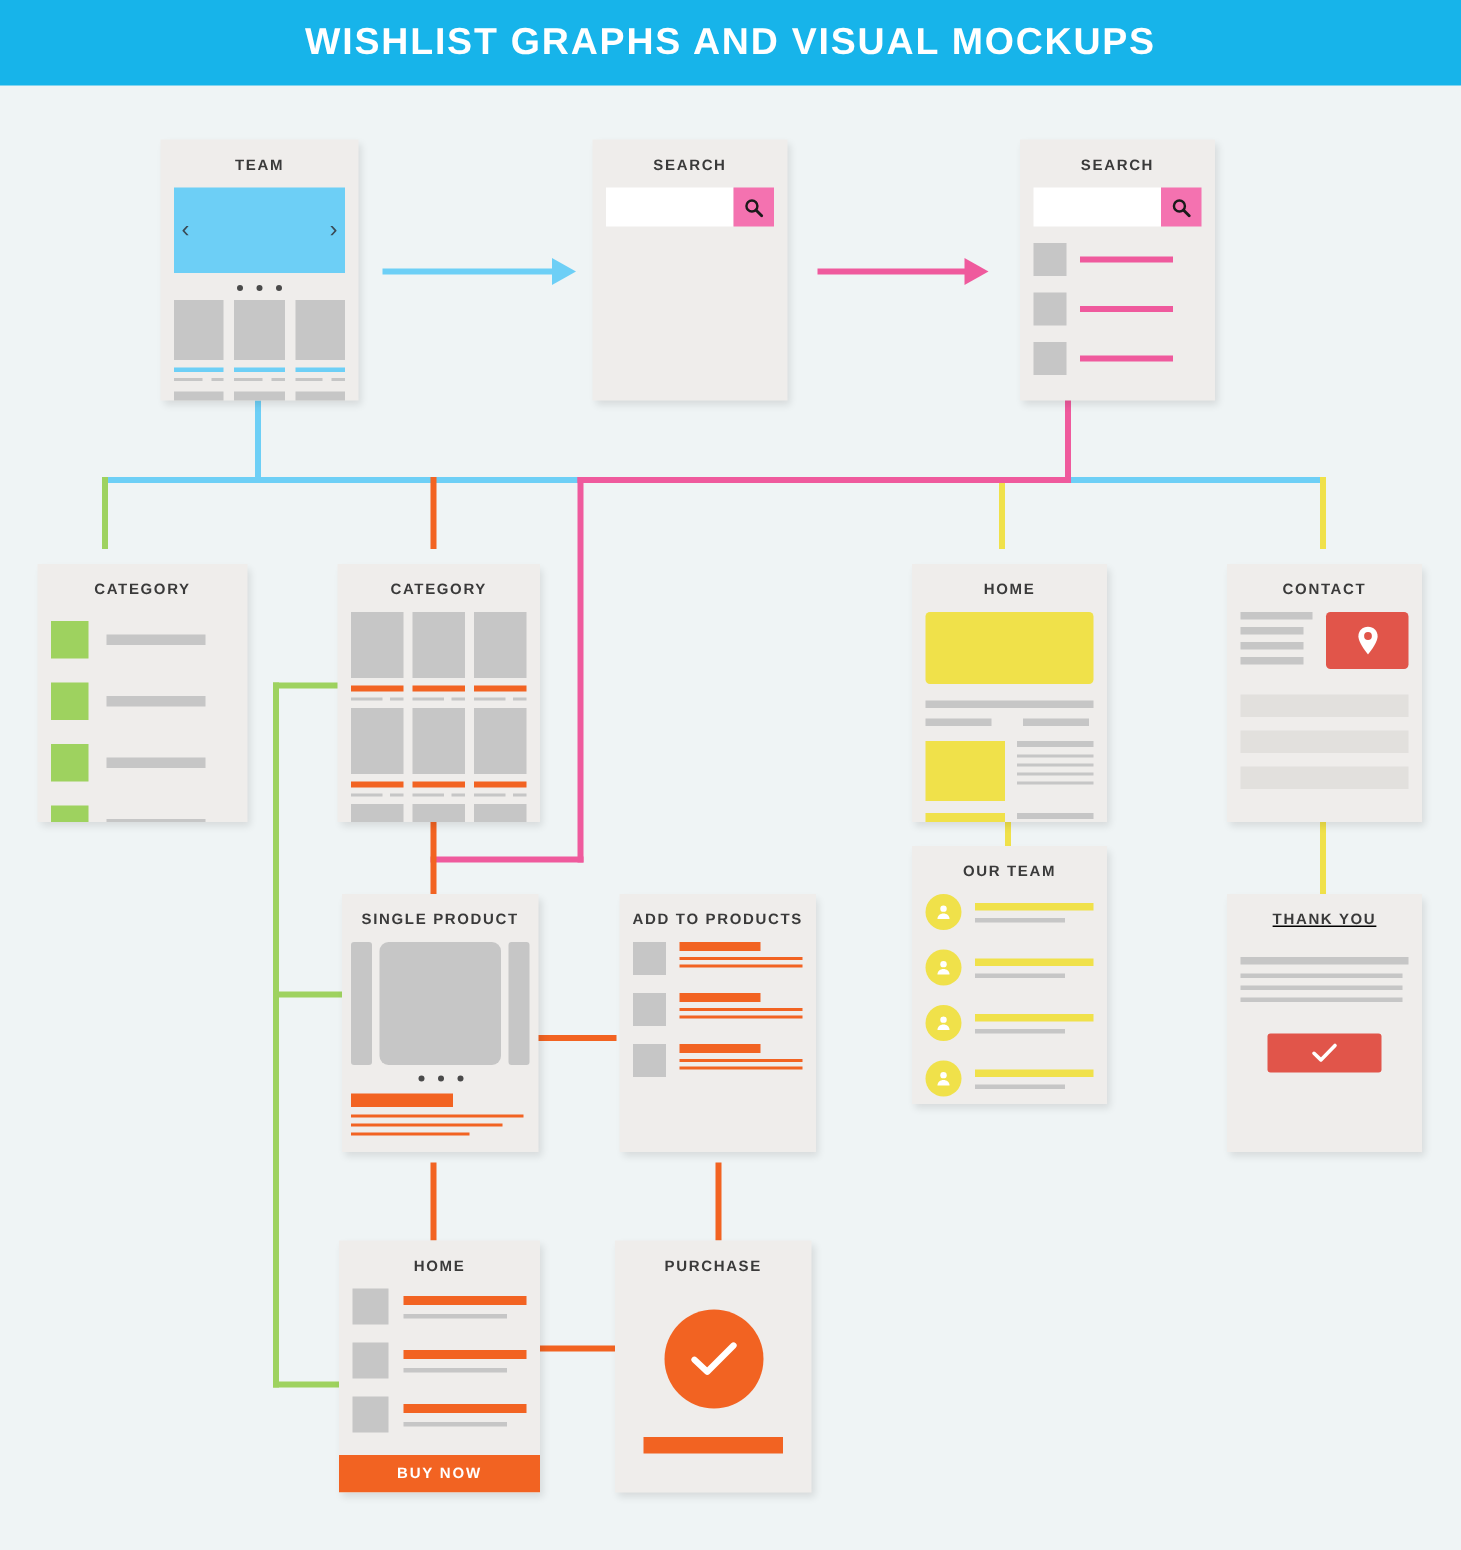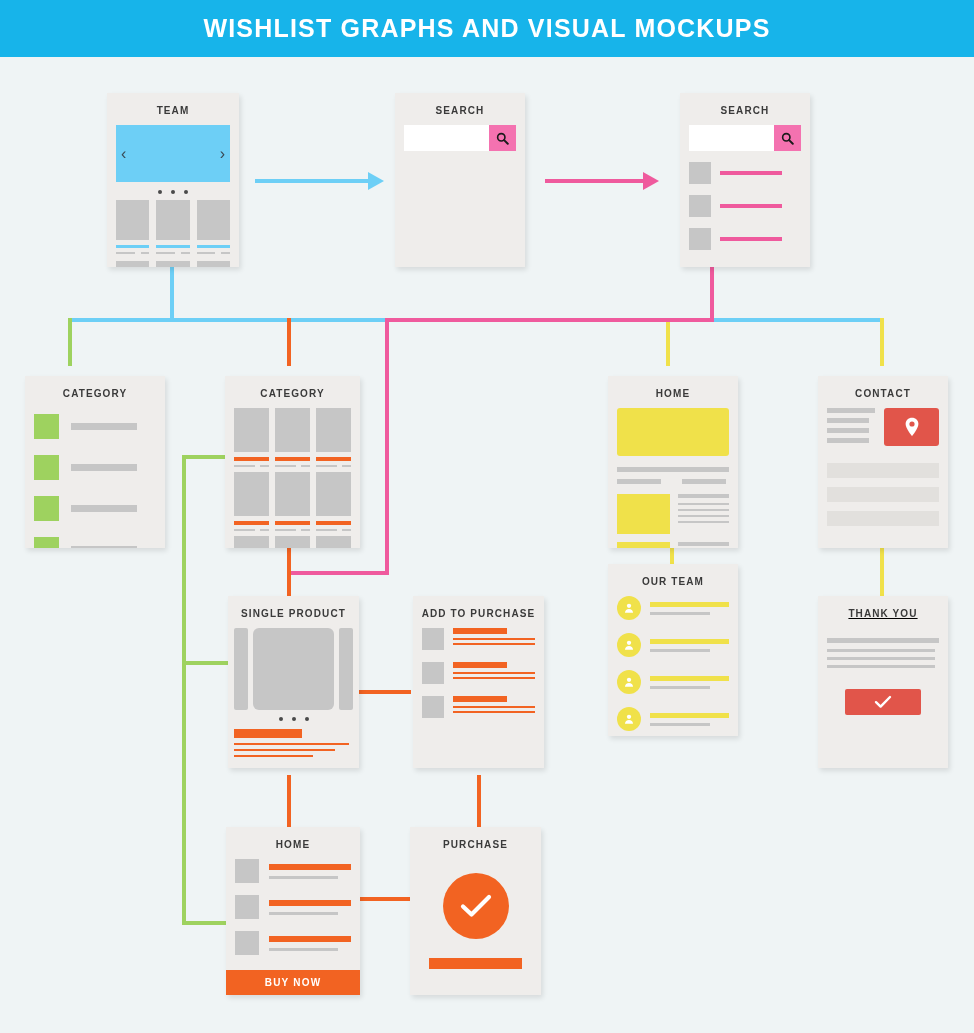--- a/index.html
+++ b/index.html
@@ -442,21 +442,21 @@
           </svg>
         </div>
       </div>
       <div class="field graylite" style="margin-top:17px;"></div>
       <div class="field graylite"></div>
       <div class="field graylite"></div>
     </div>
   </div>
 
   <div class="card" style="left:413px;top:596px;width:131px;height:172px;">
-    <div class="card-title">ADD TO PURCHASE</div>
+    <div class="card-title">ADD TO PRODUCTS</div>
     <div class="pad">
       <div class="wl-row">
         <div class="wl-thumb gray"></div>
         <div class="wl-right">
           <div class="orange" style="height:6px;width:66%;"></div>
           <div class="orange-thin" style="margin-top:4px;width:100%;"></div>
           <div class="orange-thin" style="margin-top:3px;width:100%;"></div>
         </div>
       </div>
       <div class="wl-row">

